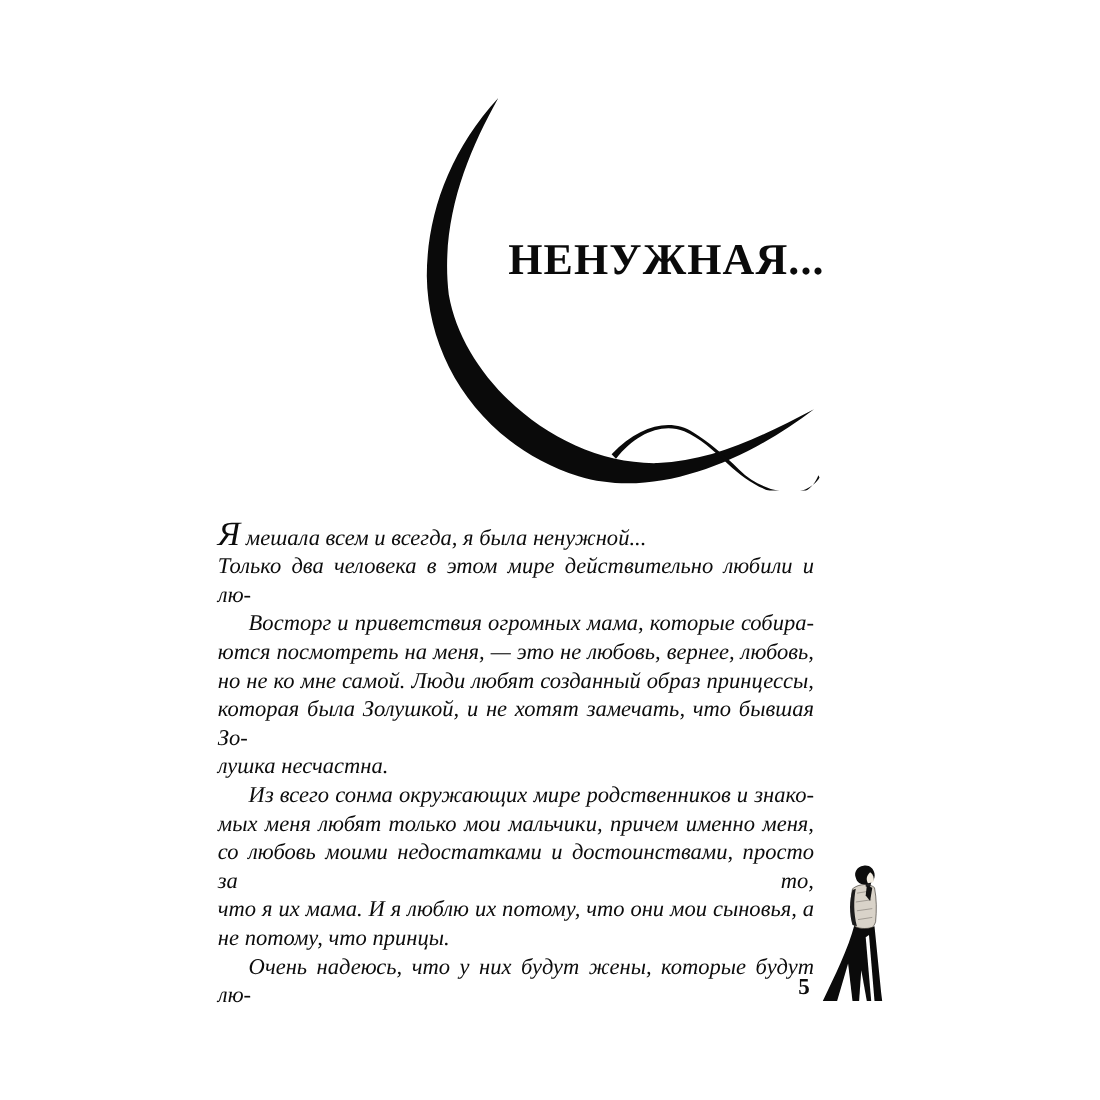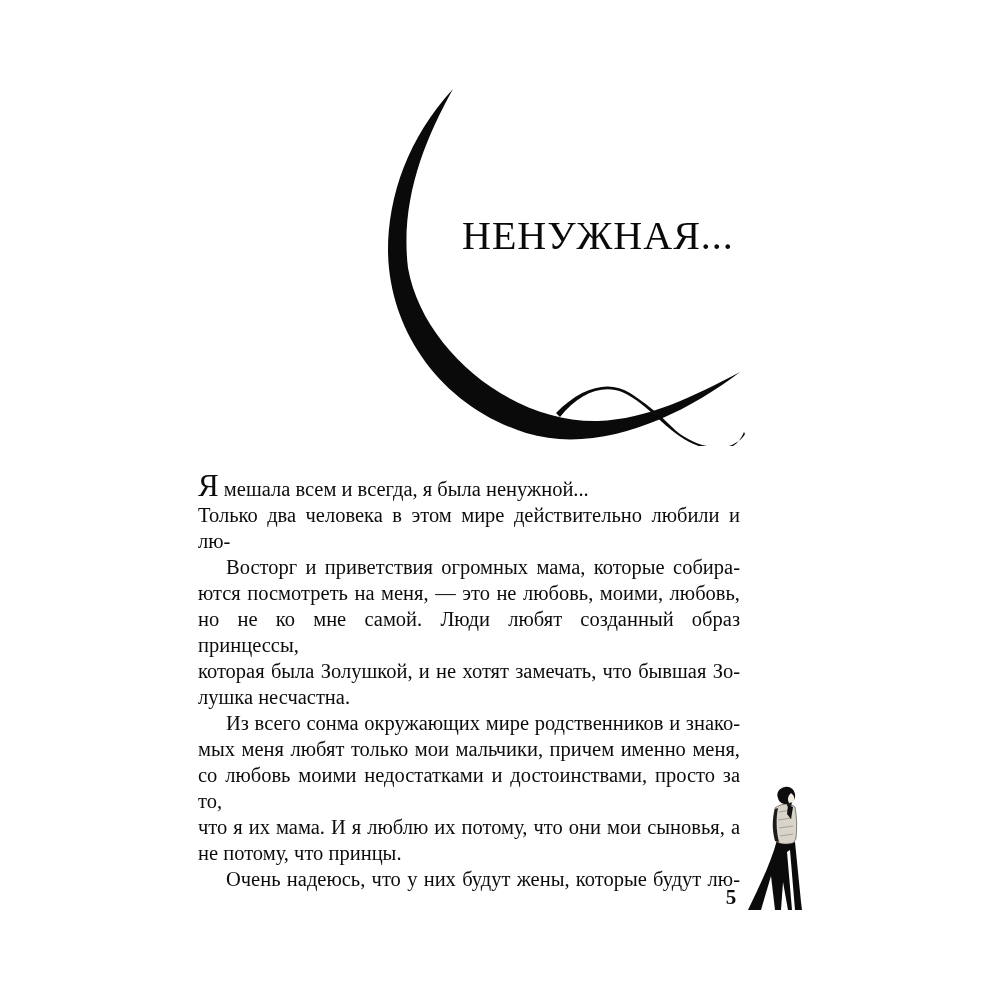--- a/index.html
+++ b/index.html
@@ -15,30 +15,31 @@
     background: #ffffff;
     overflow: hidden;
   }
   #flourish {
     position: absolute; left: 190px; top: 0;
     width: 370px; height: 360px;
   }
   #title {
     position: absolute; left: 266px; top: 130px;
     margin: 0;
-    font-size: 40px; font-weight: 400;
+    font-size: 40px; font-weight: 700;
     letter-spacing: 1px; line-height: 1;
     white-space: nowrap;
     color: #0a0a0a;
   }
   #textblock {
     position: absolute; left: 2px; top: 390px;
     width: 542px;
     font-size: 20.5px; line-height: 26px;
     color: #0c0c0c;
+    font-style: italic;
   }
   .line {
     text-align: justify;
     text-align-last: justify;
     text-justify: inter-word;
   }
   .line.nj { text-align-last: left; }
   .line.ind { text-indent: 28px; }
   .dropcap {
     font-size: 31px;
@@ -80,21 +81,21 @@
       C 262,323 250,312 236,306
       C 216,298 192,308 174,331 Z"></path>
   </svg>
 
   <h1 id="title">НЕНУЖНАЯ...</h1>
 
   <div id="textblock">
       <div class="line nj"><span class="dropcap">Я</span> мешала всем и всегда, я была ненужной...</div>
       <div class="line">Только два человека в этом мире действительно любили и лю-</div>
       <div class="line ind">Восторг и приветствия огромных мама, которые собира-</div>
-      <div class="line">ются посмотреть на меня, — это не любовь, моими, любовь,</div>
+      <div class="line">ются посмотреть на меня, — это не любовь, вернее, любовь,</div>
       <div class="line">но не ко мне самой. Люди любят созданный образ принцессы,</div>
       <div class="line">которая была Золушкой, и не хотят замечать, что бывшая Зо-</div>
       <div class="line nj">лушка несчастна.</div>
       <div class="line ind">Из всего сонма окружающих мире родственников и знако-</div>
       <div class="line">мых меня любят только мои мальчики, причем именно меня,</div>
       <div class="line">со любовь моими недостатками и достоинствами, просто за то,</div>
       <div class="line">что я их мама. И я люблю их потому, что они мои сыновья, а</div>
       <div class="line nj">не потому, что принцы.</div>
       <div class="line ind">Очень надеюсь, что у них будут жены, которые будут лю-</div>
     </div>

